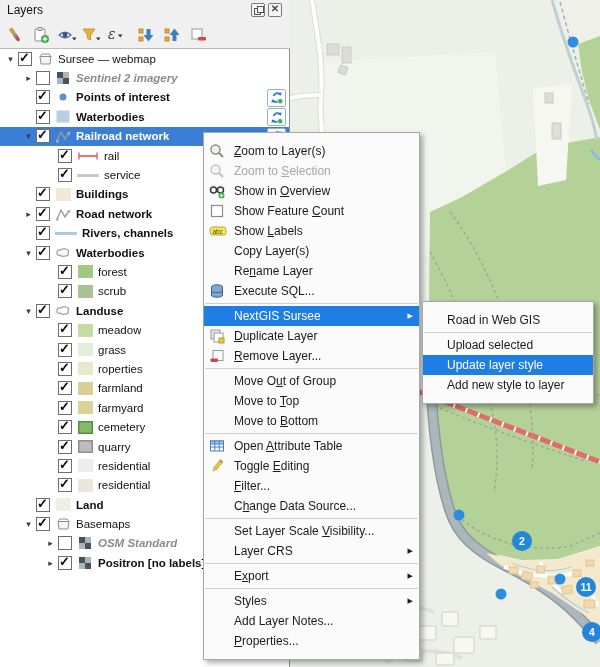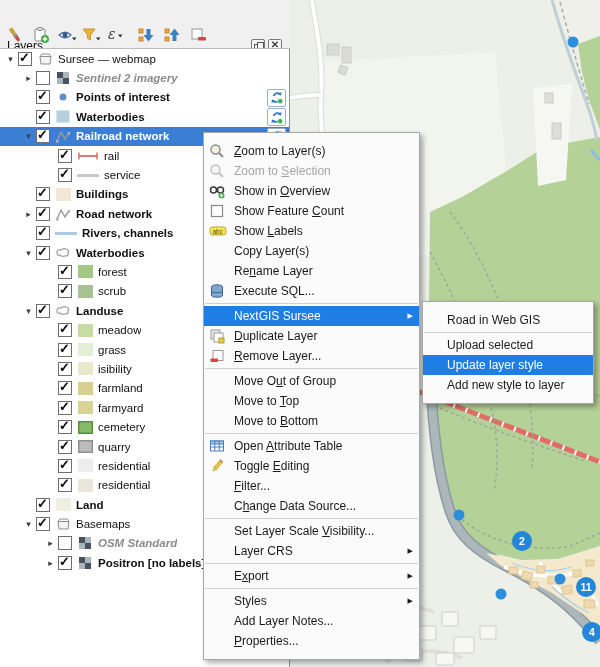--- a/index.html
+++ b/index.html
@@ -2,21 +2,21 @@
 <html><head>
 <meta charset="utf-8">
 <style>
   html,body{margin:0;padding:0;background:#ddd;}
   .app{position:relative;width:600px;height:667px;overflow:hidden;background:#fff;
        font-family:"Liberation Sans",sans-serif;-webkit-font-smoothing:antialiased;}
   u{text-decoration:underline;}
 
   
   .panel{position:absolute;left:0;top:0;width:290px;height:667px;background:#f0f0f0;}
-  .titlebar{position:relative;height:20px;margin-top:36px;}
+  .titlebar{position:relative;height:20px;}
   .title{position:absolute;left:7px;top:3px;font-size:12px;color:#111;}
   .winbtn{position:absolute;top:3px;width:14px;height:14px;border:1px solid #7a7a7a;border-radius:2px;
           background:#f6f6f6;box-sizing:border-box;cursor:default;}
   .winbtn.float{right:25px;}
   .winbtn.close{right:8px;}
   .float-glyph{position:absolute;left:2px;top:4px;width:5px;height:5px;border:1px solid #555;background:#f6f6f6;}
   .float-glyph:after{content:"";position:absolute;left:2px;top:-3px;width:5px;height:5px;border:1px solid #555;background:#f6f6f6;}
   .close-glyph{position:absolute;left:0;top:-1px;width:12px;text-align:center;font-size:10px;font-weight:bold;color:#444;}
   .toolbar{position:absolute;top:20px;left:0;right:0;height:28px;}
   .tbtn{position:absolute;top:1px;width:24px;height:25px;border:0;background:transparent;padding:0;cursor:default;}
@@ -433,21 +433,21 @@
           <span class="lab">grass</span>
         </div>
         <div class="trow" style="padding-left: 43px;">
           <span class="exp"></span>
           <span class="cb">
             <span class="mark">✓</span>
           </span>
           <span class="licon">
             <span class="sw" style="background:#e6e9cb;"></span>
           </span>
-          <span class="lab">isibility</span>
+          <span class="lab">roperties</span>
         </div>
         <div class="trow" style="padding-left: 43px;">
           <span class="exp"></span>
           <span class="cb">
             <span class="mark">✓</span>
           </span>
           <span class="licon">
             <span class="sw" style="background:#d7d092;"></span>
           </span>
           <span class="lab">farmland</span>

